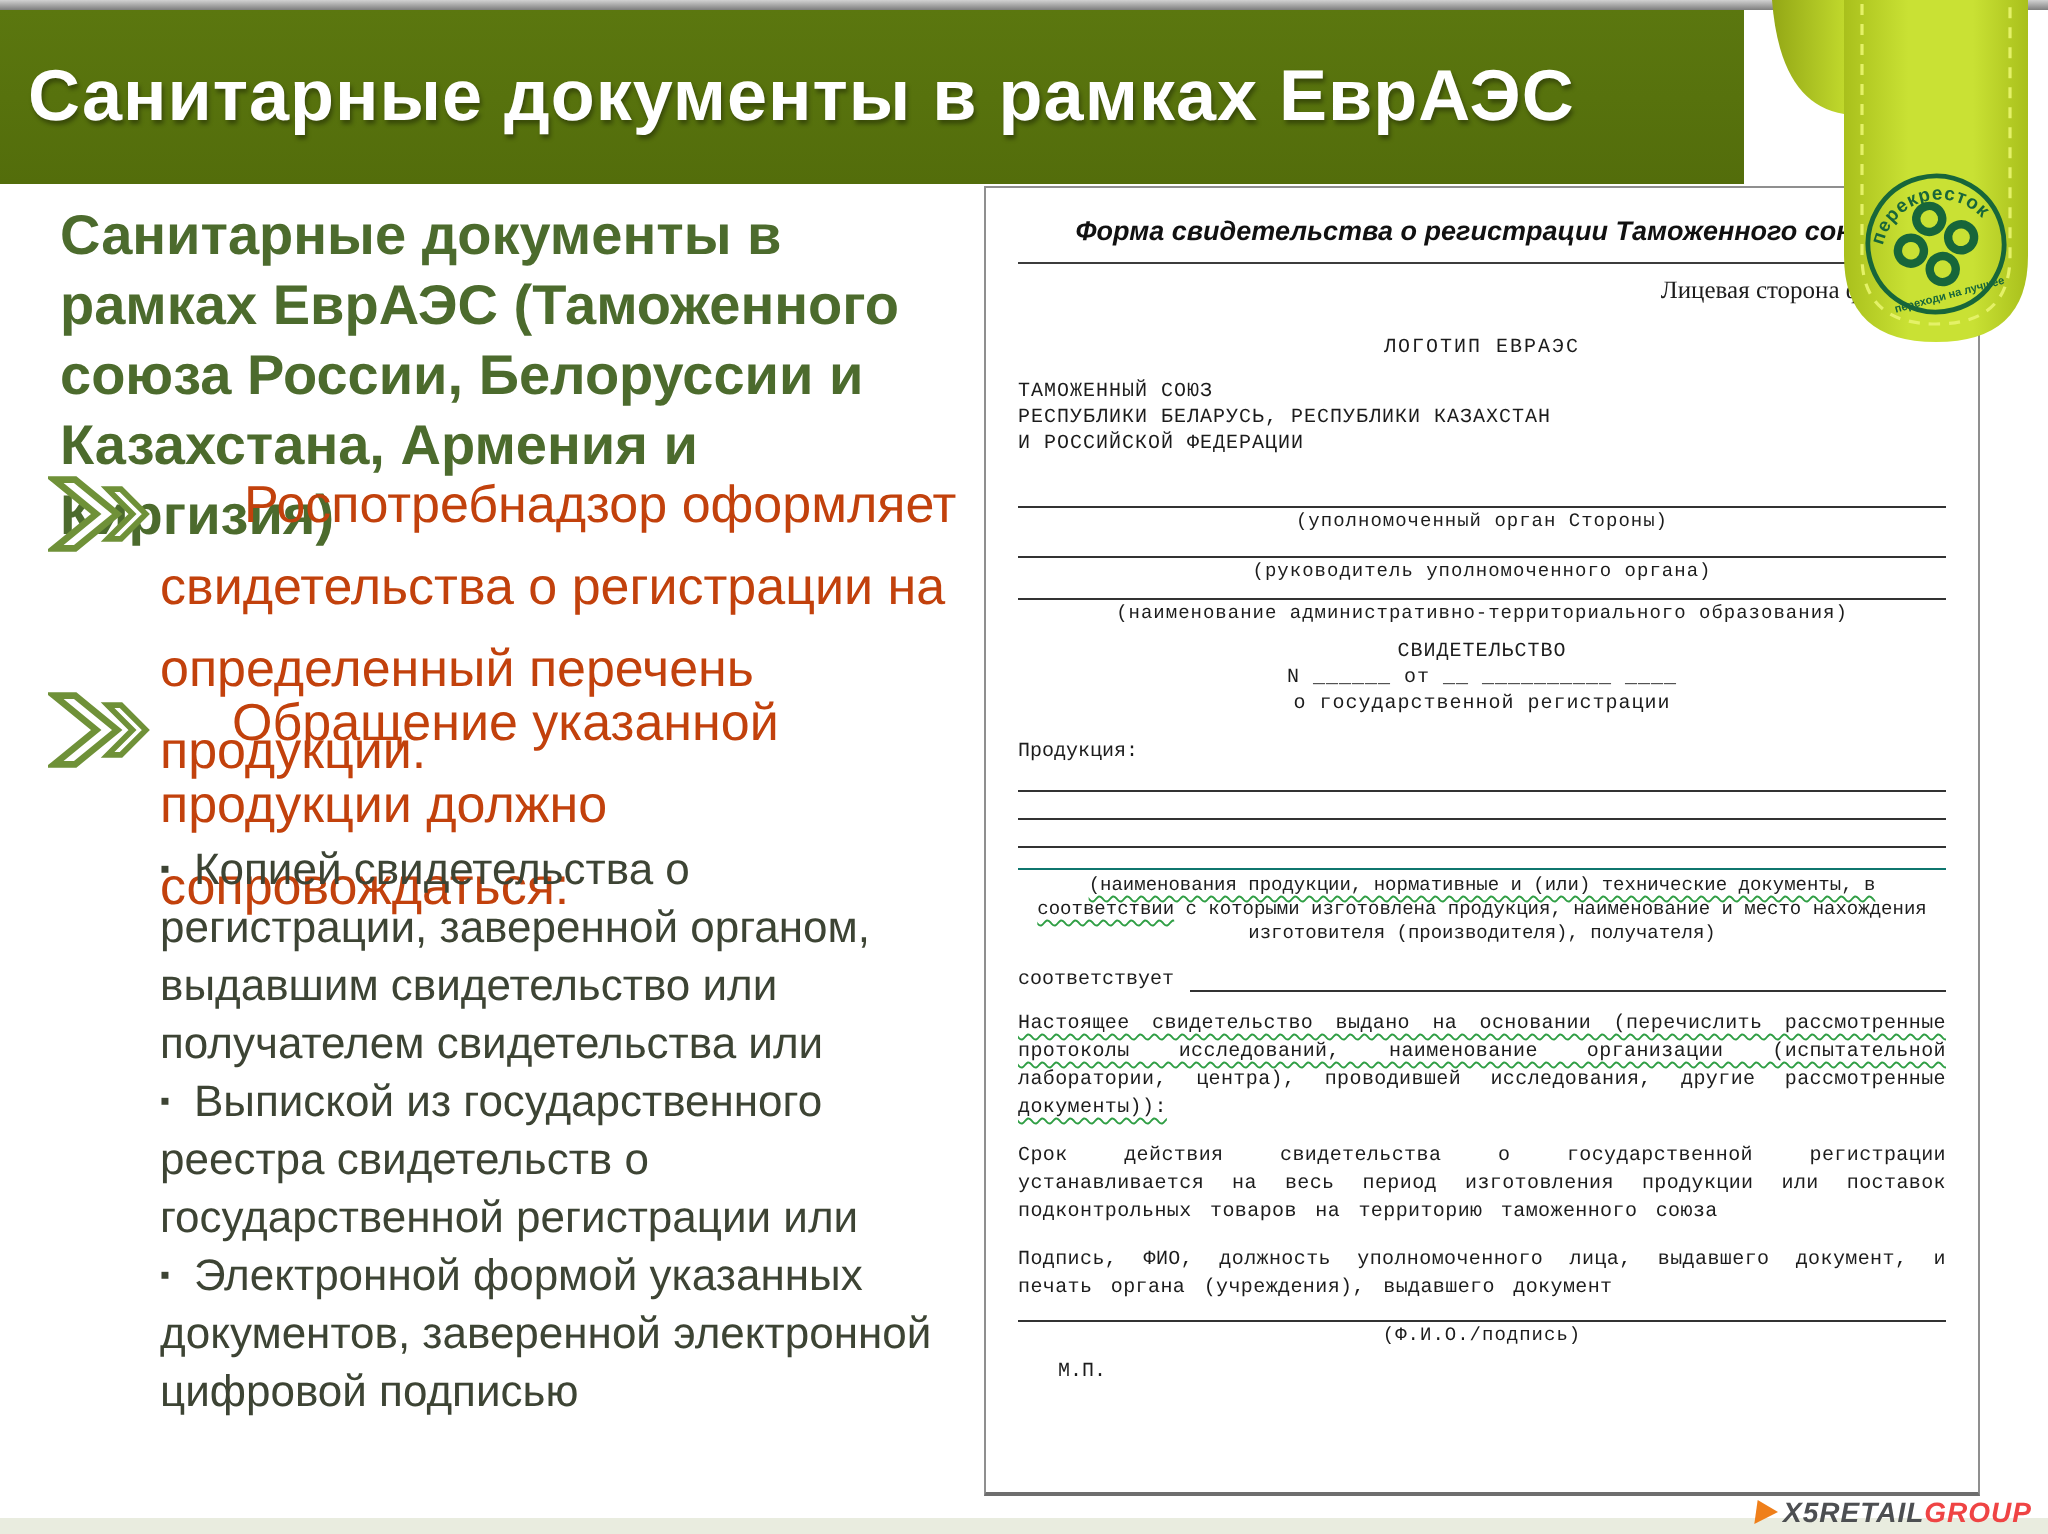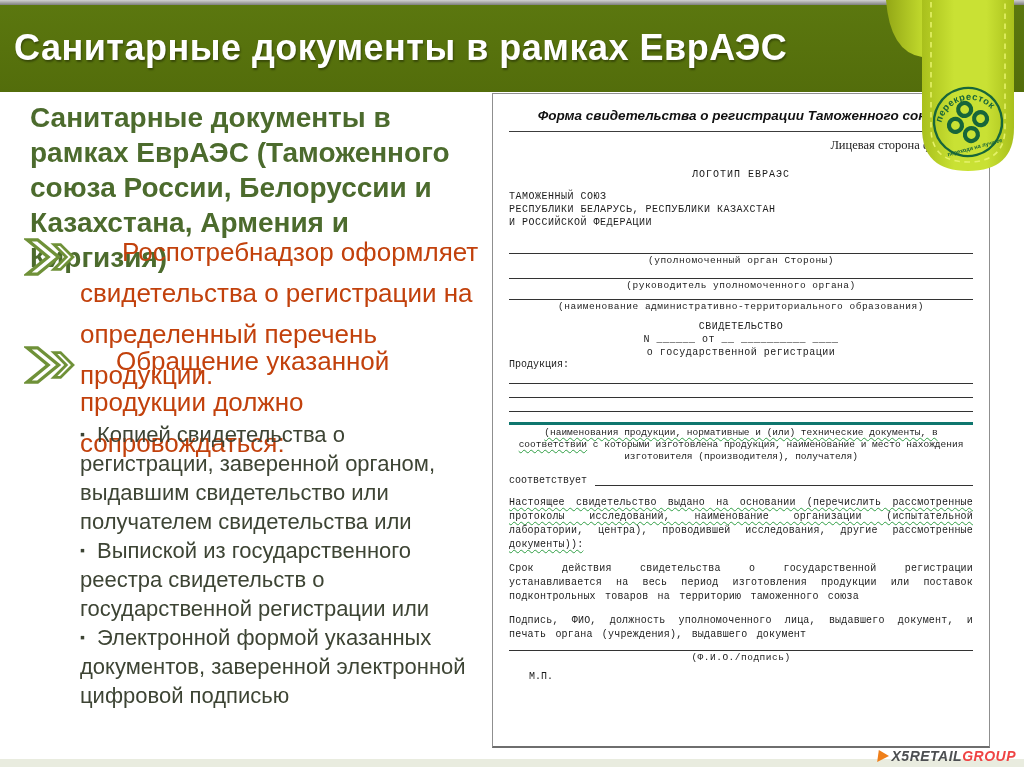--- a/index.html
+++ b/index.html
@@ -3,21 +3,21 @@
 <meta charset="utf-8">
 <style>
   html,body{margin:0;padding:0;}
   body{
     width:1024px;height:767px;position:relative;overflow:hidden;
     background:#ffffff;font-family:"Liberation Sans",sans-serif;
   }
   
   .top-strip{position:absolute;left:0;top:0;width:1024px;height:5px;
     background:linear-gradient(#d2d2d2,#7e7e7e);}
-  .header{position:absolute;left:0;top:5px;width:1024px;height:87px;
+  .header{position:absolute;left:0;top:5px;width:872px;height:87px;
     background:linear-gradient(180deg,#5b770f,#536d0b);text-align:center;}
   .header .title{
     position:absolute;left:14px;top:22px;color:#ffffff;font-size:36px;
     font-weight:bold;letter-spacing:.5px;white-space:nowrap;
     text-shadow:1px 2px 2px rgba(0,0,0,.35);}
   .footer-strip{position:absolute;left:0;bottom:0;width:1024px;height:8px;
     background:#e9ecdf;}
   
   .left-heading{position:absolute;left:30px;top:100px;width:452px;
     font-size:28px;line-height:35px;font-weight:bold;color:#4c6b2d;}
@@ -43,23 +43,23 @@
     font-weight:bold;font-style:italic;font-size:13.5px;color:#111;}
   .doc-hr{border:none;border-top:1.5px solid #3c3c3c;margin:8px 0 0;}
   .side-label{margin-top:6px;text-align:right;padding-right:42px;
     font-family:"Liberation Serif",serif;font-size:12.5px;}
   .logo-line{margin-top:16px;text-align:center;letter-spacing:1px;}
   .union{margin-top:10px;text-align:left;line-height:13px;letter-spacing:.5px;}
   .sig .line{border-top:1px solid #333;height:0;}
   .sig .cap{text-align:center;font-size:9.5px;margin-top:1px;letter-spacing:.5px;}
   .sig.s1{margin-top:24px;} .sig.s2{margin-top:12px;} .sig.s3{margin-top:8px;}
   .cert{margin-top:8px;text-align:center;line-height:13px;letter-spacing:.5px;}
-  .product-label{margin-top:0;}
+  .product-label{margin-top:12px;}
   .fill-line{border-bottom:1px solid #333;height:13px;}
-  .prod-cap{margin-top:10px;border-top:3px solid #0f766e;padding-top:2px;
+  .prod-cap{margin-top:10px;border-top:1px solid #0f766e;padding-top:2px;
     text-align:center;font-size:9.5px;line-height:12px;}
   .corr{margin-top:10px;display:flex;align-items:flex-end;}
   .corr .fl{flex:1;border-bottom:1px solid #333;margin-left:8px;height:12px;}
   .para{margin-top:10px;text-align:justify;line-height:14px;
     letter-spacing:.2px;word-spacing:3px;}
   .sq{text-decoration:underline wavy #2f9e44;text-decoration-thickness:1px;
     text-underline-offset:2px;}
   .fio{margin-top:8px;}
   .mp{margin-top:8px;padding-left:20px;}
   

